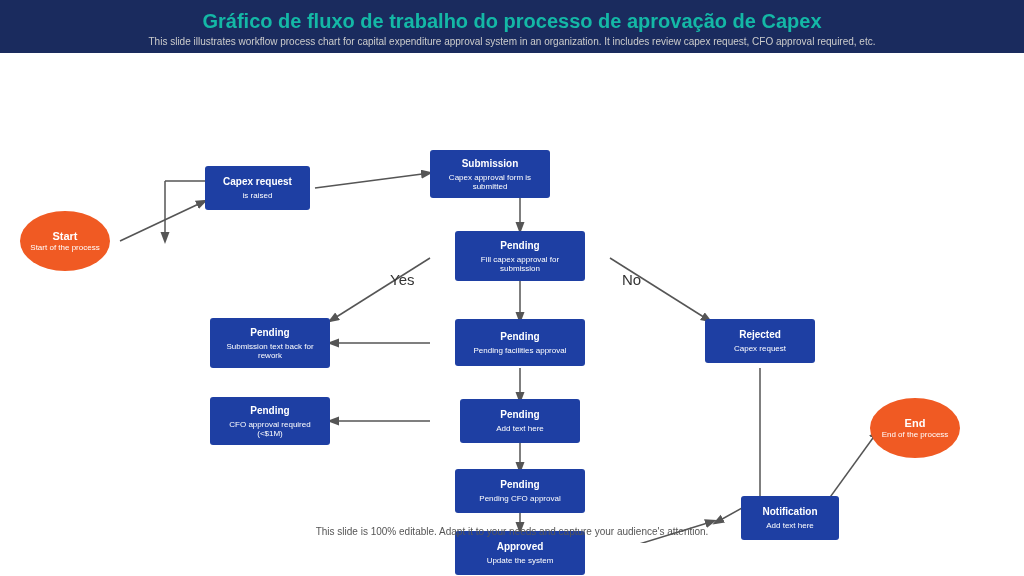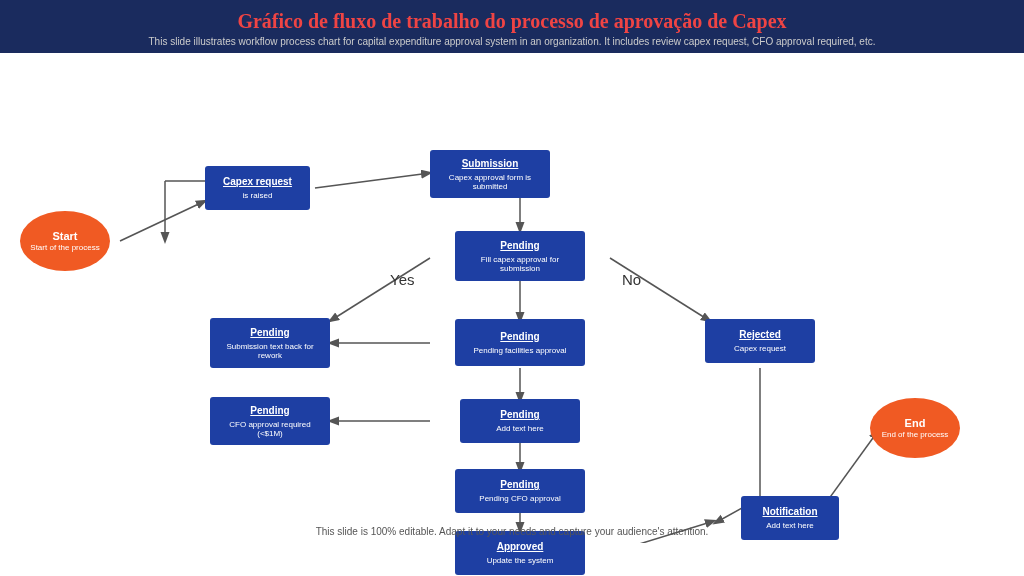--- a/index.html
+++ b/index.html
@@ -13,22 +13,21 @@
     }
     .header {
       background: #1a2b5e;
       color: white;
       text-align: center;
       padding: 10px 20px 6px;
     }
     .header h1 {
       font-size: 20px;
       font-weight: bold;
-      color: #ef4444;
-      font-family: Liberation Serif, serif;
+      color: #14b8a6;
     }
     .header p {
       font-size: 10px;
       color: #cccccc;
       margin-top: 3px;
     }
     .diagram-area {
       position: relative;
       width: 1024px;
       height: 490px;
@@ -45,21 +44,20 @@
     }
     .box-blue {
       background: #1e3fa3;
       color: white;
       border-radius: 3px;
       padding: 4px 8px;
     }
     .box-blue .node-title {
       font-size: 10px;
       font-weight: bold;
-      text-decoration: underline;
     }
     .box-blue .node-sub {
       font-size: 8px;
       font-weight: normal;
       margin-top: 4px;
     }
     .oval-orange {
       background: #f05a23;
       color: white;
       border-radius: 50%;

